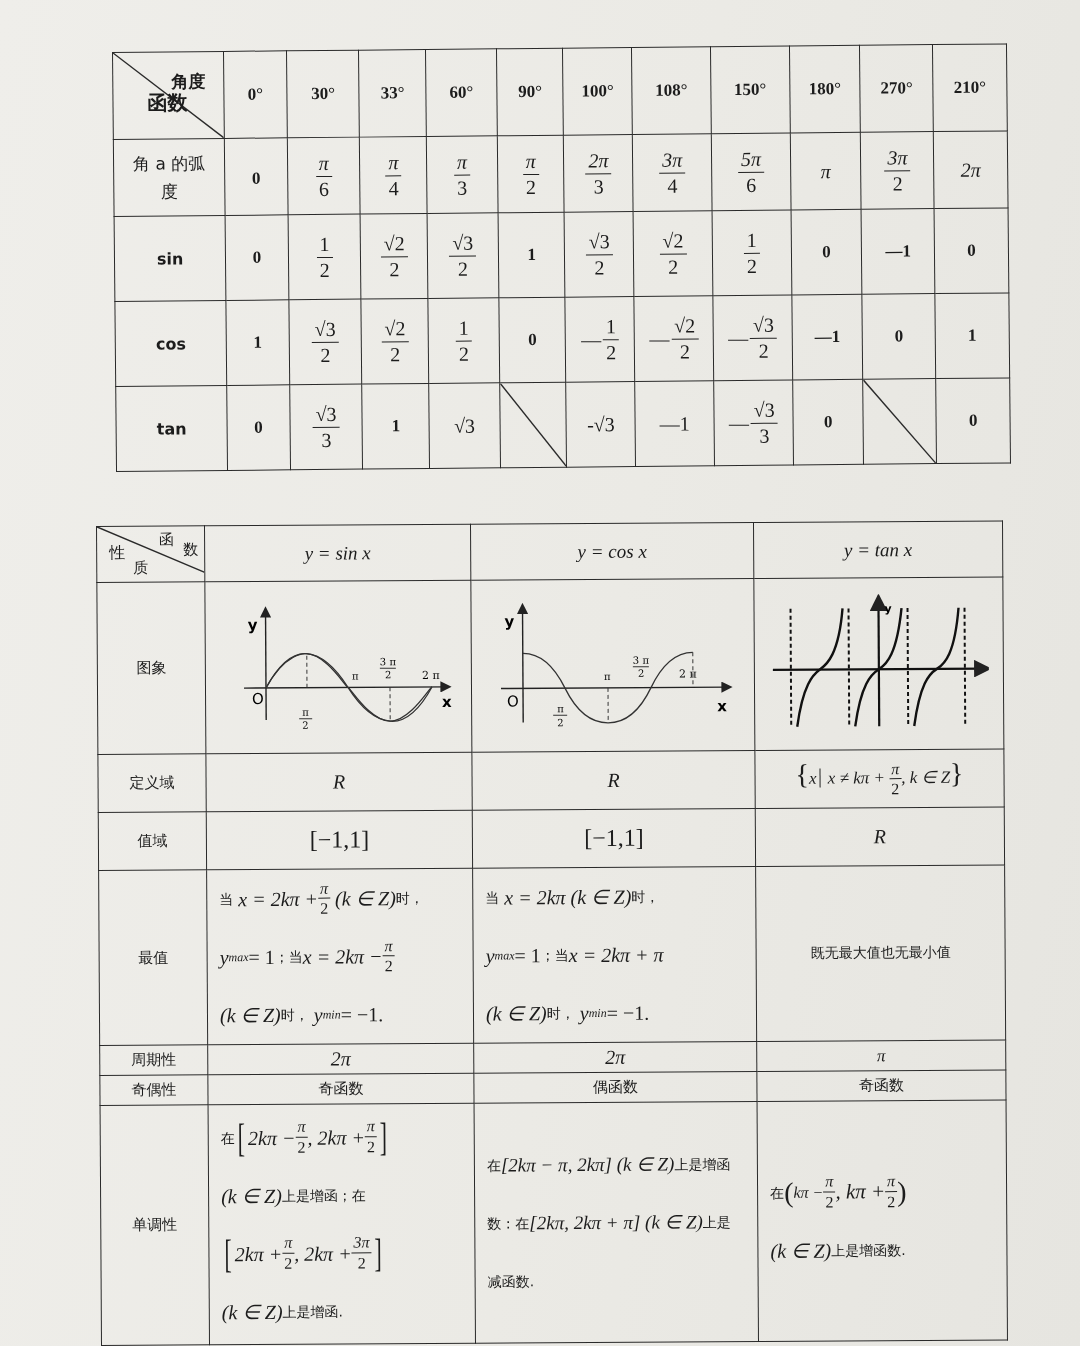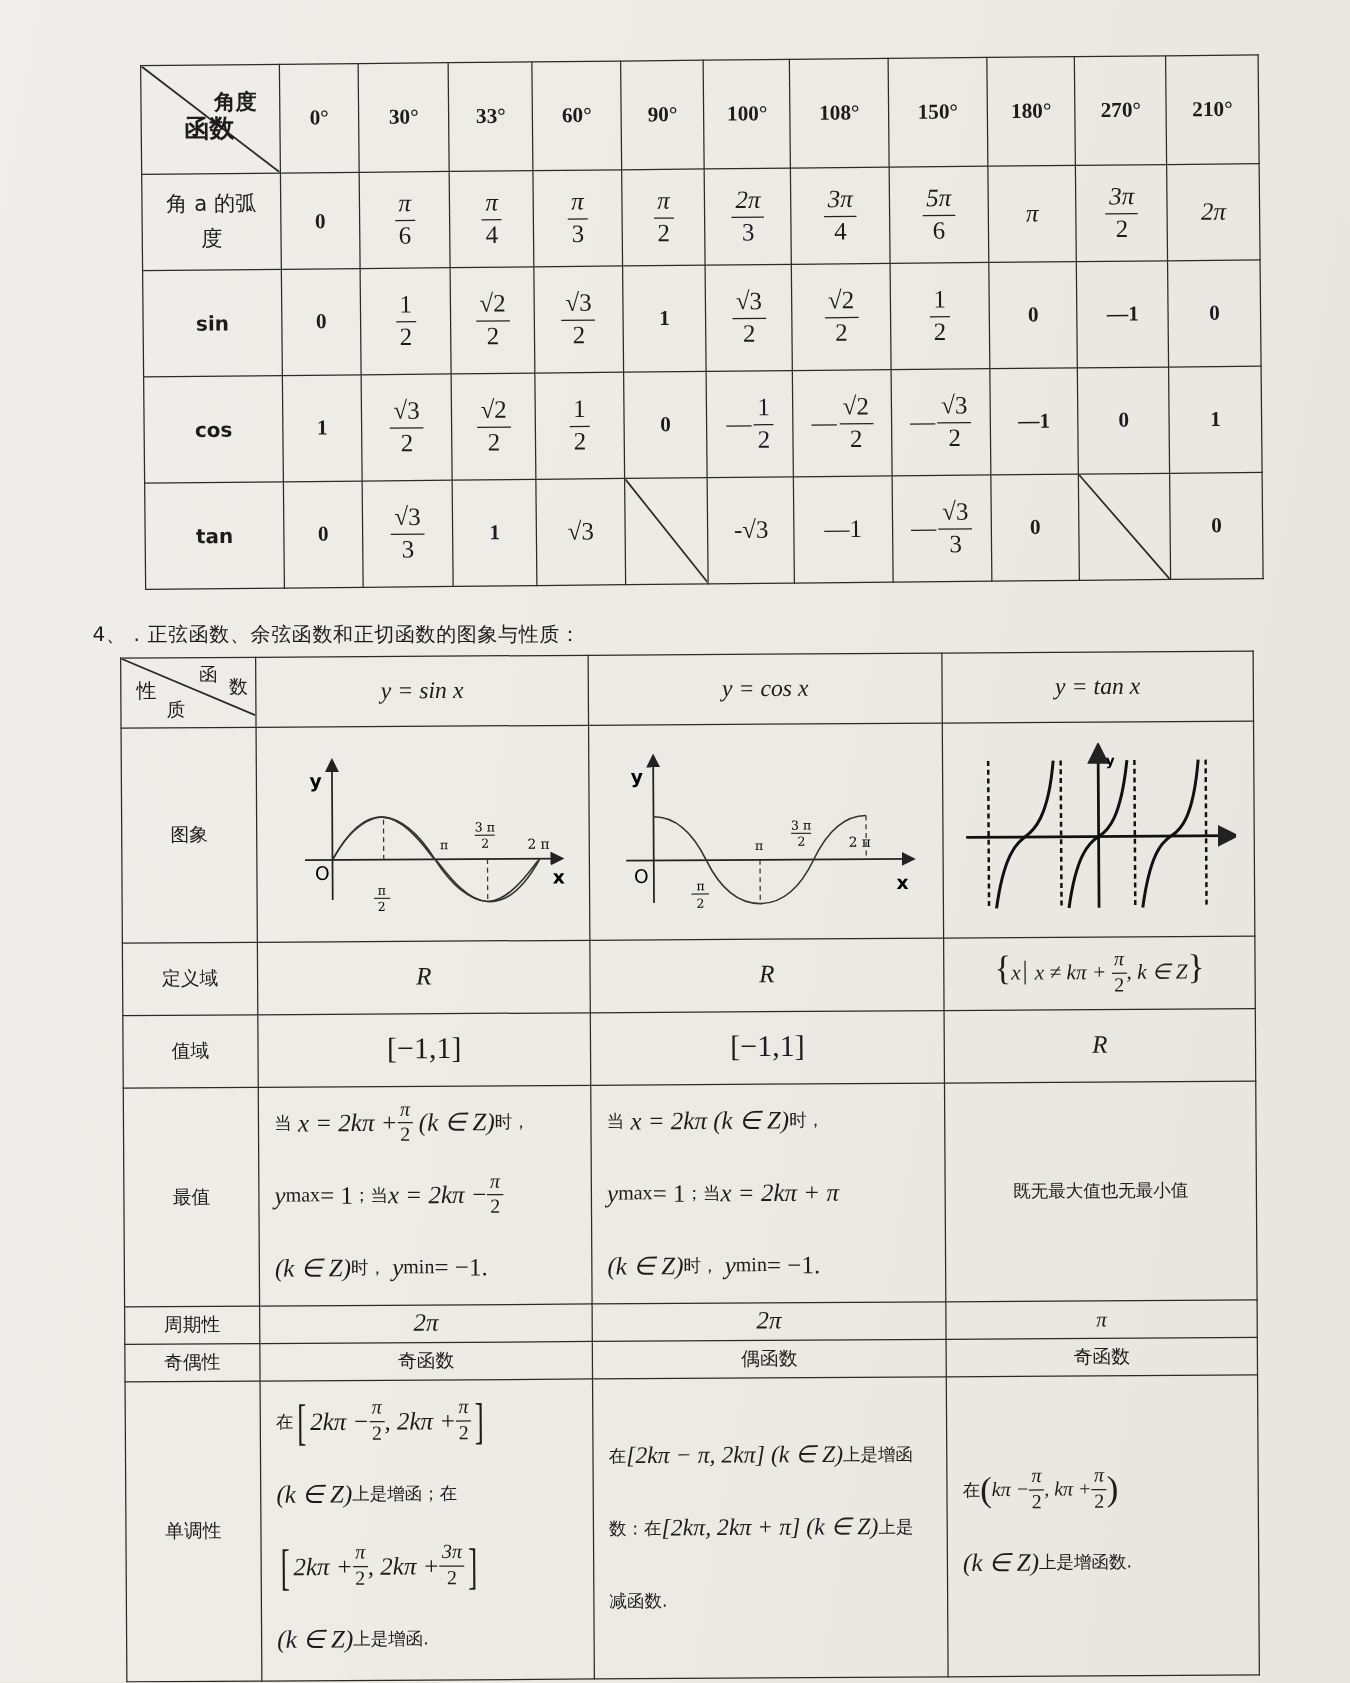--- a/index.html
+++ b/index.html
@@ -43,21 +43,21 @@
   
   #t2 { position:absolute; left:96px; top:526px; width:906px; transform:rotate(-0.35deg); transform-origin:left top; }
   #t2 td { font-family:"DejaVu Sans",sans-serif; font-size:15px; }
   #t2 .math { font-family:"Liberation Serif",serif; font-size:20px; }
   #t2 .mathi { font-family:"Liberation Serif",serif; font-style:italic; font-size:20px; }
   #t2 .fn-head { font-family:"Liberation Serif",serif; font-size:19px; }
   .graph { display:block; margin:0 auto; }
   .lines { text-align:left; padding-left:12px !important; line-height:1; }
   .lines .ln { display:flex; align-items:center; min-height:58px; font-family:"Liberation Serif",serif; font-size:20px; white-space:nowrap; }
   .cn { font-family:"DejaVu Sans",sans-serif; font-size:14px; }
-  .sub { font-size:16px; vertical-align:-6px; }
+  .sub { font-size:12px; vertical-align:-6px;font-style:italic; }
   .big-paren { font-size:28px; font-weight:normal; }
   .bracket { font-size:40px; font-weight:100; line-height:1; transform:scaleX(0.55); display:inline-block; }
   .frac.sm { font-size:16px; }
   .frac.sm .num { padding:0 2px 0; }
   .sp { display:inline-block; width:5px; }
 </style>
 </head>
 <body>
 
 <div class="page">
@@ -230,24 +230,20 @@
       <td class="diag-cell">
             <svg viewBox="0 0 100 100" preserveAspectRatio="none">
               <line x1="0" y1="0" x2="100" y2="100" stroke="#2a2a2a" stroke-width="1.4" vector-effect="non-scaling-stroke"></line>
             </svg>
           </td>
       <td><span class="bold">0</span></td>
     </tr>
   </tbody>
     </table>
 
-  <div id="sec-title">
-    <span>4、</span>
-    <span>. 正弦函数、余弦函数和正切函数的图象与性质：</span>
-  </div>
 
   <table id="t2">
     <colgroup>
       <col style="width:108px">
         <col style="width:266px">
         <col style="width:283px">
         <col style="width:249px">
     </colgroup>
 
     <tbody>
@@ -485,21 +481,21 @@
       </td>
       <td class="lines">
         <div class="ln">
           <span class="cn">在</span>
           <span class="big-paren">(</span>
           <span class="ital" style="font-size:16px">kπ −</span>
           <span class="frac sm">
                 <span class="num ital">π</span>
                 <span class="den">2</span>
               </span>
-          <span class="ital" style="font-size:16px">, kπ +</span>
+          <span class="ital" style="font-size:21px">, kπ +</span>
           <span class="frac sm">
                 <span class="num ital">π</span>
                 <span class="den">2</span>
               </span>
           <span class="big-paren">)</span>
         </div>
         <div class="ln">
           <span class="ital">(k ∈ Z)</span>
           <span class="cn">上是增函数.</span>
         </div>

